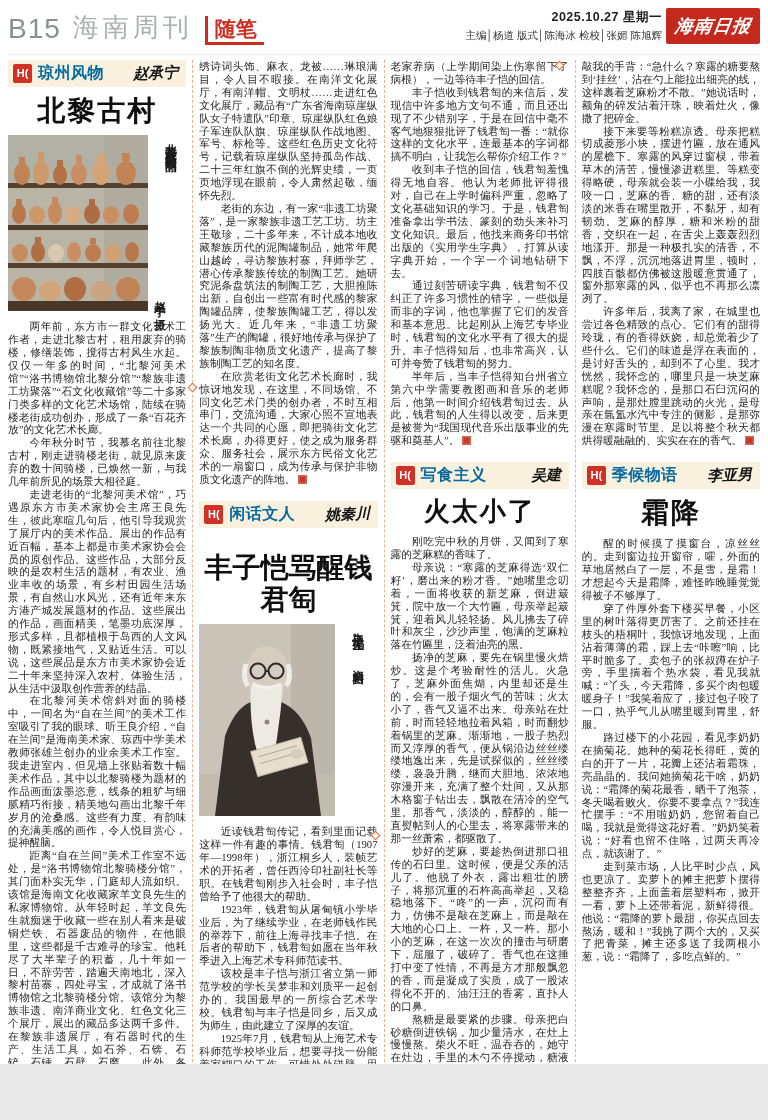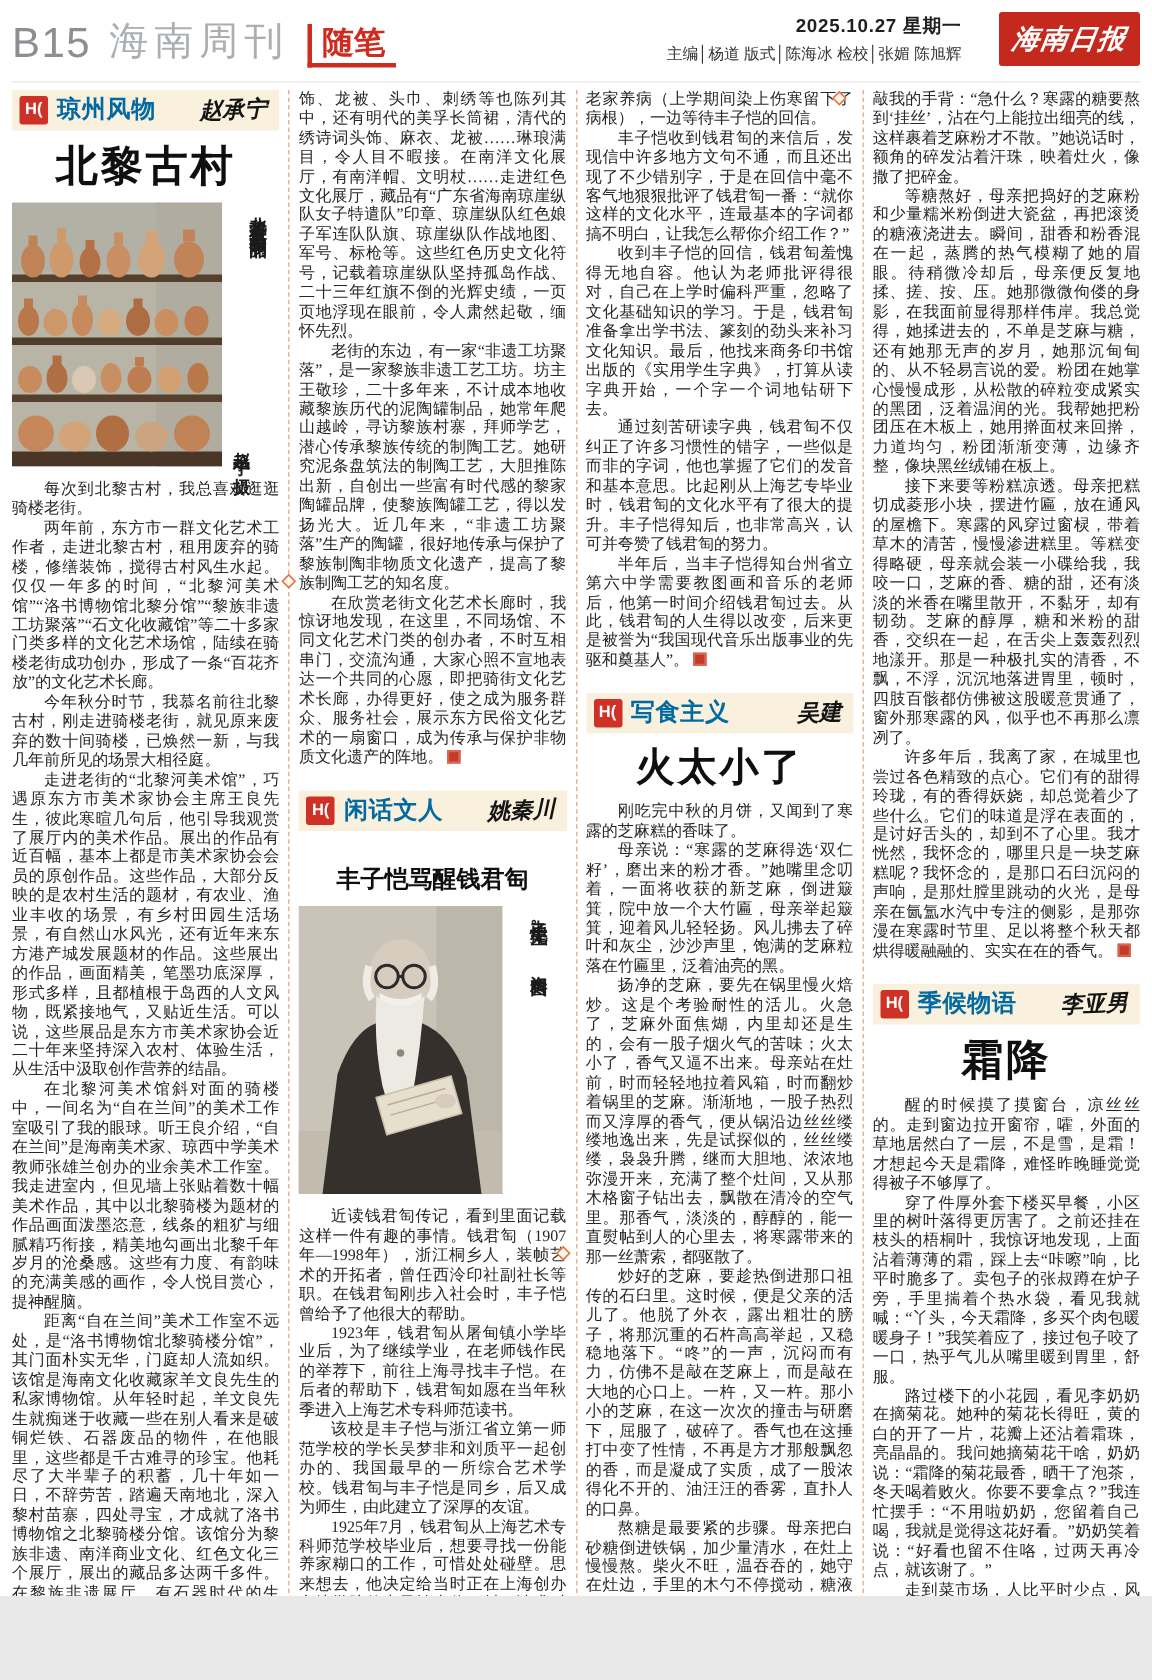--- a/index.html
+++ b/index.html
@@ -6,21 +6,21 @@
   .page{position:relative;width:768px;height:1064px;background:#ffffff;margin:0 auto;overflow:hidden;
         font-family:"Liberation Serif","DejaVu Serif",serif;}
   
   .hdr{position:absolute;left:8px;top:6px;width:752px;height:48px;display:flex;align-items:flex-start;
        justify-content:space-between;border-bottom:1px solid #ececec;}
   .hdr-left{display:flex;align-items:flex-end;gap:12px;padding-top:4px;}
   .pageno{font-family:"Liberation Sans",sans-serif;font-size:28px;color:#8b8f92;letter-spacing:1px;}
   .weekly{font-family:"Liberation Sans",sans-serif;font-size:26px;color:#abafb2;letter-spacing:4px;font-weight:400;}
   .suibi{font-family:"Liberation Sans",sans-serif;font-size:21px;font-weight:bold;color:#d02b1f;
          border-left:3px solid #d02b1f;border-bottom:3px solid #d02b1f;padding:2px 7px 3px;line-height:1;}
-  .hdr-right{display:flex;align-items:center;gap:25px;padding-top:2px;}
+  .hdr-right{display:flex;align-items:center;gap:4px;padding-top:2px;}
   .meta{text-align:right;font-family:"Liberation Sans",sans-serif;}
   .date{font-size:12.5px;font-weight:bold;color:#1f1f1f;letter-spacing:0.5px;}
   .staff{font-size:10.5px;color:#333;margin-top:3px;}
   .masthead{width:94px;height:36px;background:#c5281c;border-radius:2px;display:flex;align-items:center;justify-content:center;}
   .masthead span{color:#fff;font-size:18px;font-weight:bold;font-family:"DejaVu Serif",serif;
                  font-style:italic;transform:skewX(-8deg);letter-spacing:1px;}
   
   .flow{position:absolute;left:8px;top:60px;width:752px;height:1052px;
         column-count:4;column-gap:13px;column-fill:auto;overflow:hidden;
         column-rule:1px dashed #eab193;}
@@ -28,21 +28,21 @@
   .badge{display:flex;align-items:center;gap:6px;background:#f9f1dd;padding:3px 5px;margin:0 0 8px;
          break-inside:avoid;-webkit-column-break-inside:avoid;}
   .badge.later{margin-top:15px;}
   .hk{flex:0 0 auto;width:19px;height:19px;background:#cf3126;color:#fff;text-align:center;border-radius:2px;
       font:bold 11px/19px "Liberation Sans",sans-serif;}
   .tag{color:#0369a1;font-weight:bold;font-size:16px;font-family:"Liberation Sans",sans-serif;letter-spacing:0.5px;white-space:nowrap;}
   .sig{margin-left:auto;font-family:"DejaVu Serif",serif;font-style:italic;font-weight:bold;font-size:15px;
        color:#141414;transform:rotate(-2deg);padding-right:3px;white-space:nowrap;}
   .art-title{font-family:"Liberation Sans",sans-serif;font-weight:bold;text-align:center;color:#0f0f0f;
              margin:4px 0 8px;letter-spacing:2px;break-inside:avoid;line-height:1.15;}
-  .t1{font-size:28px;}.t2{font-size:16px;letter-spacing:0;margin-top:24px;}.t3{font-size:26px;}.t4{font-size:28px;}
+  .t1{font-size:28px;}.t2{font-size:28px;letter-spacing:0;margin-top:24px;}.t3{font-size:26px;}.t4{font-size:28px;}
   .photo-block{display:flex;gap:4px;margin:2px 0 9px;break-inside:avoid;-webkit-column-break-inside:avoid;}
   .photo-frame{flex:0 0 auto;line-height:0;}
   .vcap{position:relative;writing-mode:vertical-rl;font-family:"Liberation Sans",sans-serif;font-weight:bold;
         font-size:11.5px;letter-spacing:1.5px;color:#1b1b1b;width:26px;}
   .vcap .credit-abs{position:absolute;left:0;bottom:0;}
   .vcap .credit-inline{margin-inline-start:16px;}
   .end-mark{display:inline-block;width:9px;height:9px;background:#c23a28;box-shadow:inset 0 0 0 1.5px #da6450;
             margin-left:3px;vertical-align:-1px;}
   .diamond{position:absolute;width:5px;height:5px;background:#fdf4ea;border:1.2px solid #e0713f;transform:rotate(45deg);}
 </style>
@@ -129,21 +129,20 @@
           <ellipse cx="93" cy="156" rx="11" ry="10" fill="#caa57f"></ellipse>
           <ellipse cx="120" cy="154" rx="12" ry="12" fill="#c08355"></ellipse>
         </svg>
       </div>
       <div class="vcap">
         <div>北黎古村非遗工坊的陶制品。</div>
         <div class="credit-abs">赵承宁　摄</div>
       </div>
     </div>
 
-    <p class="bp">每次到北黎古村，我总喜欢逛逛骑楼老街。</p>
     <p class="bp">两年前，东方市一群文化艺术工作者，走进北黎古村，租用废弃的骑楼，修缮装饰，搅得古村风生水起。仅仅一年多的时间，“北黎河美术馆”“洛书博物馆北黎分馆”“黎族非遗工坊聚落”“石文化收藏馆”等二十多家门类多样的文化艺术场馆，陆续在骑楼老街成功创办，形成了一条“百花齐放”的文化艺术长廊。</p>
     <p class="bp">今年秋分时节，我慕名前往北黎古村，刚走进骑楼老街，就见原来废弃的数十间骑楼，已焕然一新，与我几年前所见的场景大相径庭。</p>
     <p class="bp">走进老街的“北黎河美术馆”，巧遇原东方市美术家协会主席王良先生，彼此寒暄几句后，他引导我观赏了展厅内的美术作品。展出的作品有近百幅，基本上都是市美术家协会会员的原创作品。这些作品，大部分反映的是农村生活的题材，有农业、渔业丰收的场景，有乡村田园生活场景，有自然山水风光，还有近年来东方港产城发展题材的作品。这些展出的作品，画面精美，笔墨功底深厚，形式多样，且都植根于岛西的人文风物，既紧接地气，又贴近生活。可以说，这些展品是东方市美术家协会近二十年来坚持深入农村、体验生活，从生活中汲取创作营养的结晶。</p>
     <p class="bp">在北黎河美术馆斜对面的骑楼中，一间名为“自在兰间”的美术工作室吸引了我的眼球。听王良介绍，“自在兰间”是海南美术家、琼西中学美术教师张雄兰创办的业余美术工作室。我走进室内，但见墙上张贴着数十幅美术作品，其中以北黎骑楼为题材的作品画面泼墨恣意，线条的粗犷与细腻精巧衔接，精美地勾画出北黎千年岁月的沧桑感。这些有力度、有韵味的充满美感的画作，令人悦目赏心，提神醒脑。</p>
     <p class="bp">距离“自在兰间”美术工作室不远处，是“洛书博物馆北黎骑楼分馆”，其门面朴实无华，门庭却人流如织。该馆是海南文化收藏家羊文良先生的私家博物馆。从年轻时起，羊文良先生就痴迷于收藏一些在别人看来是破铜烂铁、石器废品的物件，在他眼里，这些都是千古难寻的珍宝。他耗尽了大半辈子的积蓄，几十年如一日，不辞劳苦，踏遍天南地北，深入黎村苗寨，四处寻宝，才成就了洛书博物馆之北黎骑楼分馆。该馆分为黎族非遗、南洋商业文化、红色文化三个展厅，展出的藏品多达两千多件。在黎族非遗展厅，有石器时代的生产、生活工具，如石斧、石锛、石铲、石锤、石壁、石磨……此外，各种不同年代、不同支系方言的黎族服饰、龙被、头巾、刺绣等也陈列其中，还有明代的美孚长筒裙，清代的绣诗词头饰、麻衣、龙被……琳琅满目，令人目不暇接。在南洋文化展厅，有南洋帽、文明杖……走进红色文化展厅，藏品有“广东省海南琼崖纵队女子特遣队”印章、琼崖纵队红色娘子军连队队旗、琼崖纵队作战地图、军号、标枪等。这些红色历史文化符号，记载着琼崖纵队坚持孤岛作战、二十三年红旗不倒的光辉史绩，一页页地浮现在眼前，令人肃然起敬，缅怀先烈。</p>
     <p class="bp">老街的东边，有一家“非遗工坊聚落”，是一家黎族非遗工艺工坊。坊主王敬珍，二十多年来，不计成本地收藏黎族历代的泥陶罐制品，她常年爬山越岭，寻访黎族村寨，拜师学艺，潜心传承黎族传统的制陶工艺。她研究泥条盘筑法的制陶工艺，大胆推陈出新，自创出一些富有时代感的黎家陶罐品牌，使黎族陶罐工艺，得以发扬光大。近几年来，“非遗工坊聚落”生产的陶罐，很好地传承与保护了黎族制陶非物质文化遗产，提高了黎族制陶工艺的知名度。</p>
     <p class="bp"><span>在欣赏老街文化艺术长廊时，我惊讶地发现，在这里，不同场馆、不同文化艺术门类的创办者，不时互相串门，交流沟通，大家心照不宣地表达一个共同的心愿，即把骑街文化艺术长廊，办得更好，使之成为服务群众、服务社会，展示东方民俗文化艺术的一扇窗口，成为传承与保护非物质文化遗产的阵地。</span><span class="end-mark"></span></p>
 
     <div class="badge later">
       <span class="hk">H(</span>
@@ -200,21 +199,20 @@
       <span class="tag">写食主义</span>
       <span class="sig">吴建</span>
     </div>
     <h1 class="art-title t3">火太小了</h1>
 
     <p class="bp">刚吃完中秋的月饼，又闻到了寒露的芝麻糕的香味了。</p>
     <p class="bp">母亲说：“寒露的芝麻得选‘双仁籽’，磨出来的粉才香。”她嘴里念叨着，一面将收获的新芝麻，倒进簸箕，院中放一个大竹匾，母亲举起簸箕，迎着风儿轻轻扬。风儿拂去了碎叶和灰尘，沙沙声里，饱满的芝麻粒落在竹匾里，泛着油亮的黑。</p>
     <p class="bp">扬净的芝麻，要先在锅里慢火焙炒。这是个考验耐性的活儿。火急了，芝麻外面焦煳，内里却还是生的，会有一股子烟火气的苦味；火太小了，香气又逼不出来。母亲站在灶前，时而轻轻地拉着风箱，时而翻炒着锅里的芝麻。渐渐地，一股子热烈而又淳厚的香气，便从锅沿边丝丝缕缕地逸出来，先是试探似的，丝丝缕缕，袅袅升腾，继而大胆地、浓浓地弥漫开来，充满了整个灶间，又从那木格窗子钻出去，飘散在清冷的空气里。那香气，淡淡的，醇醇的，能一直熨帖到人的心里去，将寒露带来的那一丝萧索，都驱散了。</p>
     <p class="bp">炒好的芝麻，要趁热倒进那口祖传的石臼里。这时候，便是父亲的活儿了。他脱了外衣，露出粗壮的膀子，将那沉重的石杵高高举起，又稳稳地落下。“咚”的一声，沉闷而有力，仿佛不是敲在芝麻上，而是敲在大地的心口上。一杵，又一杵。那小小的芝麻，在这一次次的撞击与研磨下，屈服了，破碎了。香气也在这捶打中变了性情，不再是方才那般飘忽的香，而是凝成了实质，成了一股浓得化不开的、油汪汪的香雾，直扑人的口鼻。</p>
     <p class="bp">熬糖是最要紧的步骤。母亲把白砂糖倒进铁锅，加少量清水，在灶上慢慢熬。柴火不旺，温吞吞的，她守在灶边，手里的木勺不停搅动，糖液从透明变浅黄，再到琥珀色，甜香便漫满了整个屋子。我总忍不住凑过去，想偷尝一勺，母亲就用勺背轻轻敲我的手背：“急什么？寒露的糖要熬到‘挂丝’，沾在勺上能拉出细亮的线，这样裹着芝麻粉才不散。”她说话时，额角的碎发沾着汗珠，映着灶火，像撒了把碎金。</p>
-    <p class="bp">等糖熬好，母亲把捣好的芝麻粉和少量糯米粉倒进大瓷盆，再把滚烫的糖液浇进去。瞬间，甜香和粉香混在一起，蒸腾的热气模糊了她的眉眼。待稍微冷却后，母亲便反复地揉、搓、按、压。她那微微佝偻的身影，在我面前显得那样伟岸。我总觉得，她揉进去的，不单是芝麻与糖，还有她那无声的岁月，她那沉甸甸的、从不轻易言说的爱。粉团在她掌心慢慢成形，从松散的碎粒变成紧实的黑团，泛着温润的光。我帮她把粉团压在木板上，她用擀面杖来回擀，力道均匀，粉团渐渐变薄，边缘齐整，像块黑丝绒铺在板上。</p>
     <p class="bp">接下来要等粉糕凉透。母亲把糕切成菱形小块，摆进竹匾，放在通风的屋檐下。寒露的风穿过窗棂，带着草木的清苦，慢慢渗进糕里。等糕变得略硬，母亲就会装一小碟给我，我咬一口，芝麻的香、糖的甜，还有淡淡的米香在嘴里散开，不黏牙，却有韧劲。芝麻的醇厚，糖和米粉的甜香，交织在一起，在舌尖上轰轰烈烈地漾开。那是一种极扎实的清香，不飘，不浮，沉沉地落进胃里，顿时，四肢百骸都仿佛被这股暖意贯通了，窗外那寒露的风，似乎也不再那么凛冽了。</p>
     <p class="bp"><span>许多年后，我离了家，在城里也尝过各色精致的点心。它们有的甜得玲珑，有的香得妖娆，却总觉着少了些什么。它们的味道是浮在表面的，是讨好舌头的，却到不了心里。我才恍然，我怀念的，哪里只是一块芝麻糕呢？我怀念的，是那口石臼沉闷的声响，是那灶膛里跳动的火光，是母亲在氤氲水汽中专注的侧影，是那弥漫在寒露时节里、足以将整个秋天都烘得暖融融的、实实在在的香气。</span><span class="end-mark"></span></p>
 
     <div class="badge later">
       <span class="hk">H(</span>
       <span class="tag">季候物语</span>
       <span class="sig">李亚男</span>
     </div>
     <h1 class="art-title t4">霜降</h1>
 

